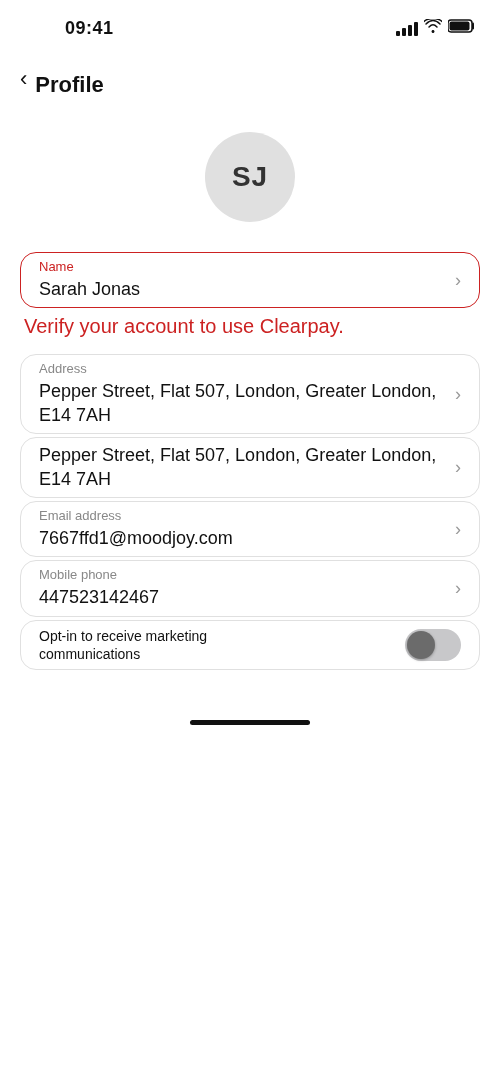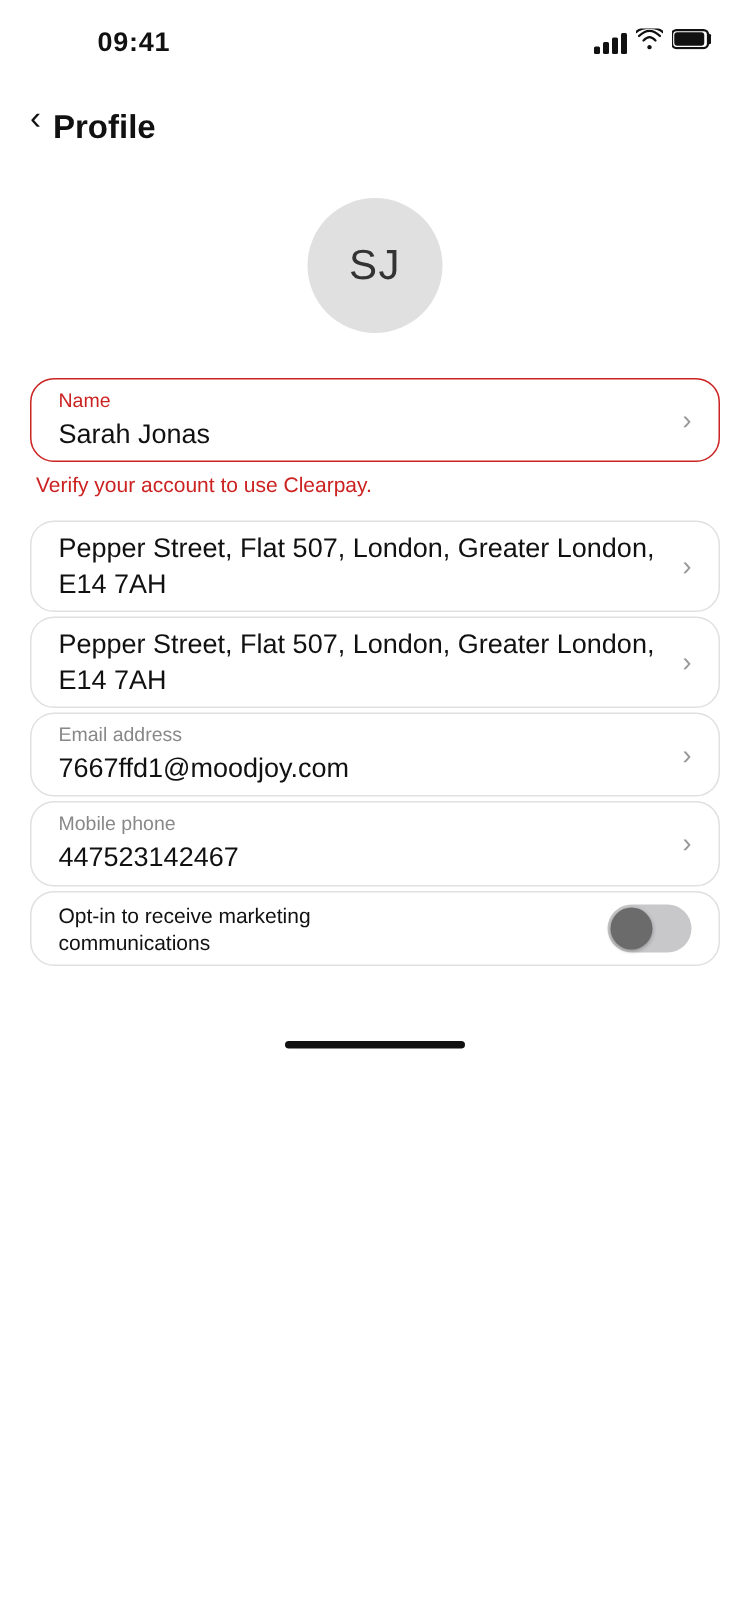--- a/index.html
+++ b/index.html
@@ -80,21 +80,21 @@
 
     .avatar-circle {
       width: 90px;
       height: 90px;
       background: #e0e0e0;
       border-radius: 50%;
       display: flex;
       align-items: center;
       justify-content: center;
       font-size: 28px;
-      font-weight: 400;
+      font-weight: 700;
       color: #333;
       letter-spacing: 1px;
     }
 
     
     .form-section {
       padding: 0 20px;
     }
 
     
@@ -139,21 +139,21 @@
     .chevron {
       color: #999;
       font-size: 18px;
       margin-left: 8px;
       flex-shrink: 0;
     }
 
     
     .verify-message {
       color: #cc2222;
-      font-size: 14px;
+      font-size: 20px;
       padding: 4px 4px 16px 4px;
     }
 
     
     .toggle-row {
       display: flex;
       align-items: center;
       justify-content: space-between;
     }
 
@@ -257,20 +257,21 @@
       <span class="field-label active">Name</span>
       <span class="field-value">Sarah Jonas</span>
     </div>
     <span class="chevron">›</span>
   </div>
 
   <div class="verify-message">Verify your account to use Clearpay.</div>
 
   <div class="field-card">
     <div class="field-content">
+      <span class="field-label">Address</span>
       <span class="field-value">Pepper Street, Flat 507, London, Greater London, E14 7AH</span>
     </div>
     <span class="chevron">›</span>
   </div>
 
   <div class="field-card">
     <div class="field-content">
       <span class="field-value">Pepper Street, Flat 507, London, Greater London, E14 7AH</span>
     </div>
     <span class="chevron">›</span>

